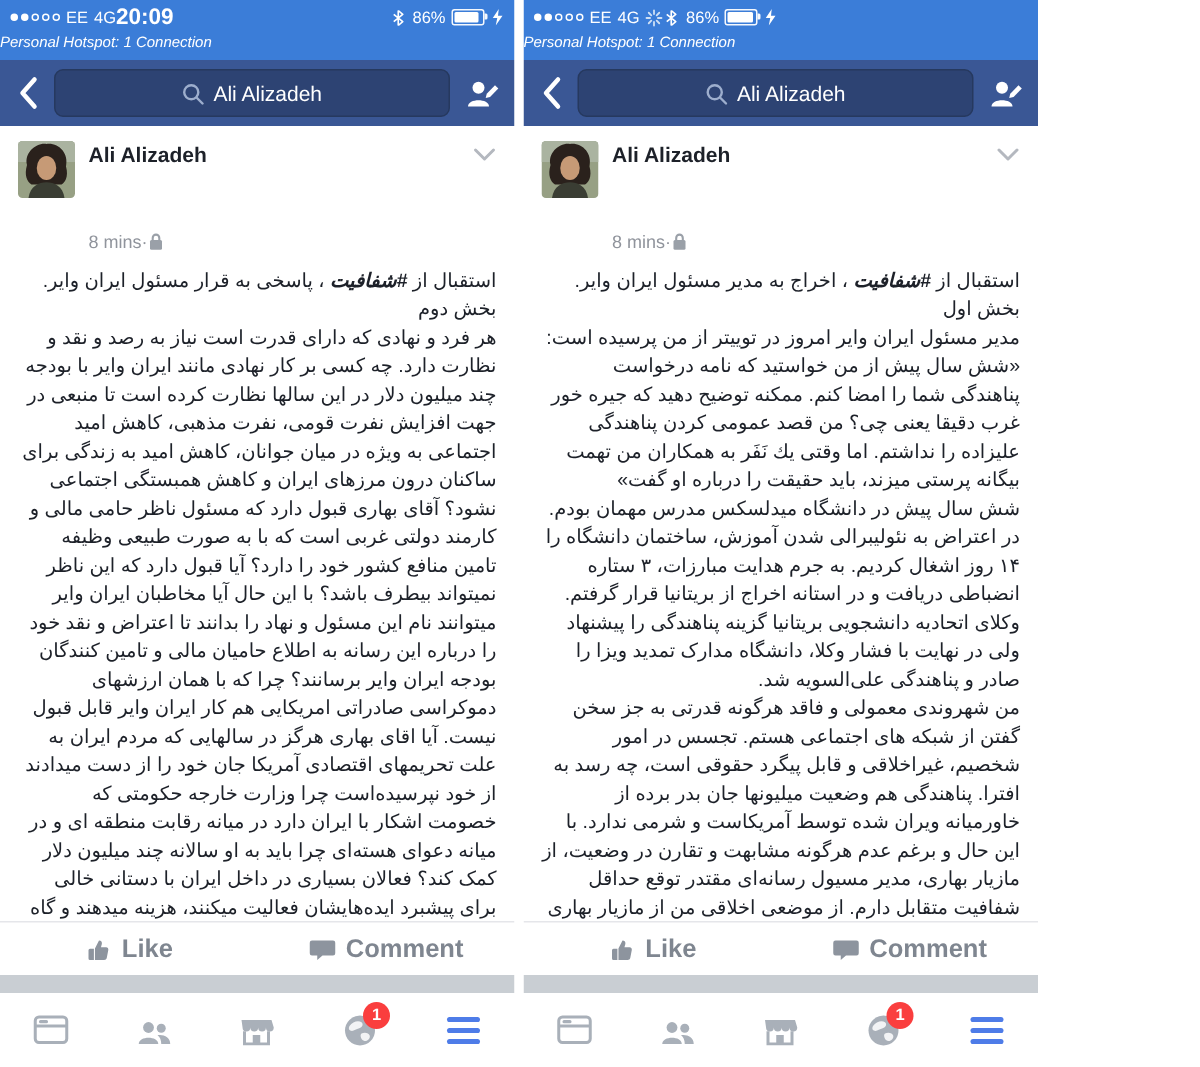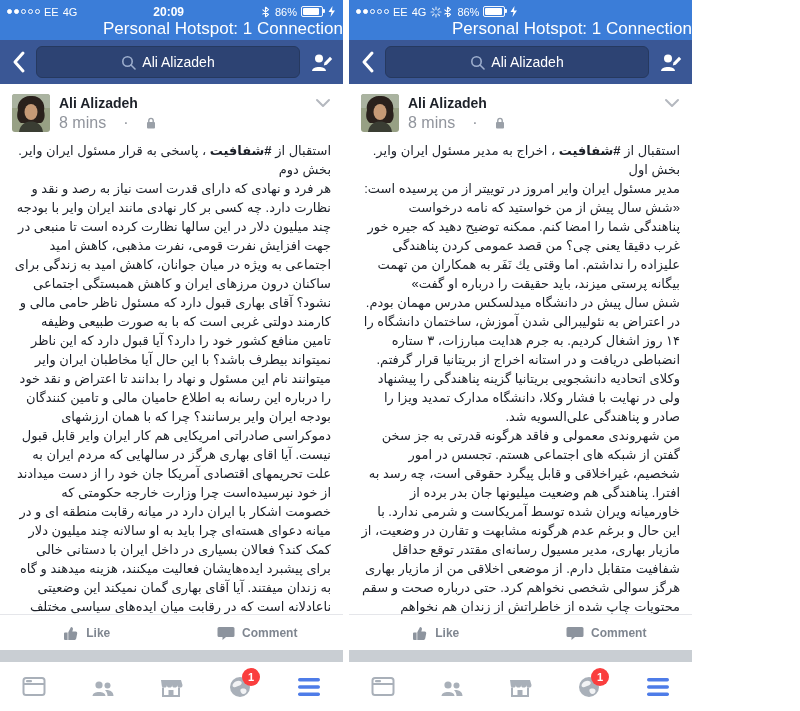--- a/index.html
+++ b/index.html
@@ -7,48 +7,48 @@
        font-family:"Liberation Sans","DejaVu Sans",sans-serif;}
   .screen{width:397px;height:711px;display:flex;flex-direction:column;background:#fff;overflow:hidden;}
 
   
   .statusbar{background:#3b7dd8;color:#fff;flex:0 0 40px;display:flex;flex-direction:column;}
   .sb-row1{display:flex;align-items:center;padding:3px 7px 0 7px;height:17px;font-size:11px;font-weight:500;}
   .sb-left{display:flex;align-items:center;gap:4px;}
   .dots{display:flex;gap:2px;align-items:center;}
   .dot{width:5px;height:5px;border-radius:50%;border:1px solid #fff;box-sizing:border-box;}
   .dot.f{background:#fff;}
-  .sb-time{flex:1;text-align:center;font-weight:700;font-size:12px;}
+  .sb-time{flex:1;text-align:left;font-weight:700;font-size:15px;}
   .sb-right{display:flex;align-items:center;gap:4px;text-align:center;}
   .battery{width:20px;height:9px;border:1px solid rgba(255,255,255,.95);border-radius:2px;position:relative;display:inline-block;}
   .battery i{position:absolute;left:1px;top:1px;bottom:1px;width:82%;background:#fff;border-radius:1px;}
   .battery::after{content:"";position:absolute;right:-3px;top:2px;width:2px;height:4px;background:rgba(255,255,255,.95);border-radius:0 1px 1px 0;}
-  .sb-row2{text-align:right;font-size:17px;height:20px;line-height:18px;}
+  .sb-row2{text-align:left;font-size:10px;height:20px;line-height:18px;font-style:italic;}
 
   
   .navbar{background:#3a5795;flex:0 0 44px;display:flex;align-items:center;padding:0 10px;gap:10px;}
   .search-pill{flex:1;height:30px;background:#2d4373;border:1px solid #26395f;border-radius:6px;
                display:flex;align-items:center;justify-content:center;gap:6px;color:#fff;font-size:14px;}
 
   
   .post{flex:1 1 auto;background:#fff;padding:10px 12px 0 12px;overflow:hidden;display:flex;flex-direction:column;}
   .post-header{display:flex;align-items:flex-start;gap:9px;}
   .avatar{width:38px;height:38px;border-radius:3px;overflow:hidden;flex:0 0 38px;}
   .hmeta{display:flex;flex-direction:column;gap:3px;padding-top:1px;}
   .author{font-weight:700;font-size:14px;color:#1d2129;}
-  .meta{display:flex;align-items:center;gap:17px;color:#90949c;font-size:16px;}
+  .meta{display:flex;align-items:center;gap:0;color:#90949c;font-size:12px;margin-top:40px;}
   .chev{margin-left:auto;padding-top:2px;}
   .body-text{direction:rtl;text-align:right;font-size:13px;line-height:19px;color:#1d2129;margin-top:9px;}
   .body-text p{margin:0;}
-  .hashtag{font-weight:700;}
+  .hashtag{font-weight:700;font-style:italic;}
 
   
   .actions{flex:0 0 35px;border-top:1px solid #e5e6ea;display:flex;align-items:center;background:#fff;}
   .action{flex:1;display:flex;align-items:center;justify-content:center;gap:7px;
-          color:#7f8690;font-size:12px;font-weight:600;height:100%;}
+          color:#7f8690;font-size:17px;font-weight:600;height:100%;}
 
   
   .grayband{flex:0 0 12px;background:#c9ced3;}
   .tabbar{flex:0 0 49px;background:#fff;display:flex;align-items:center;}
   .tab{flex:1;display:flex;align-items:center;justify-content:center;height:100%;position:relative;}
   .badge{position:absolute;top:6px;margin-left:22px;background:#fa3e3e;color:#fff;min-width:18px;height:18px;
          border-radius:9px;font-size:11px;font-weight:700;display:flex;align-items:center;justify-content:center;padding:0 3px;box-sizing:border-box;}
 </style>
 </head>
 <body>

